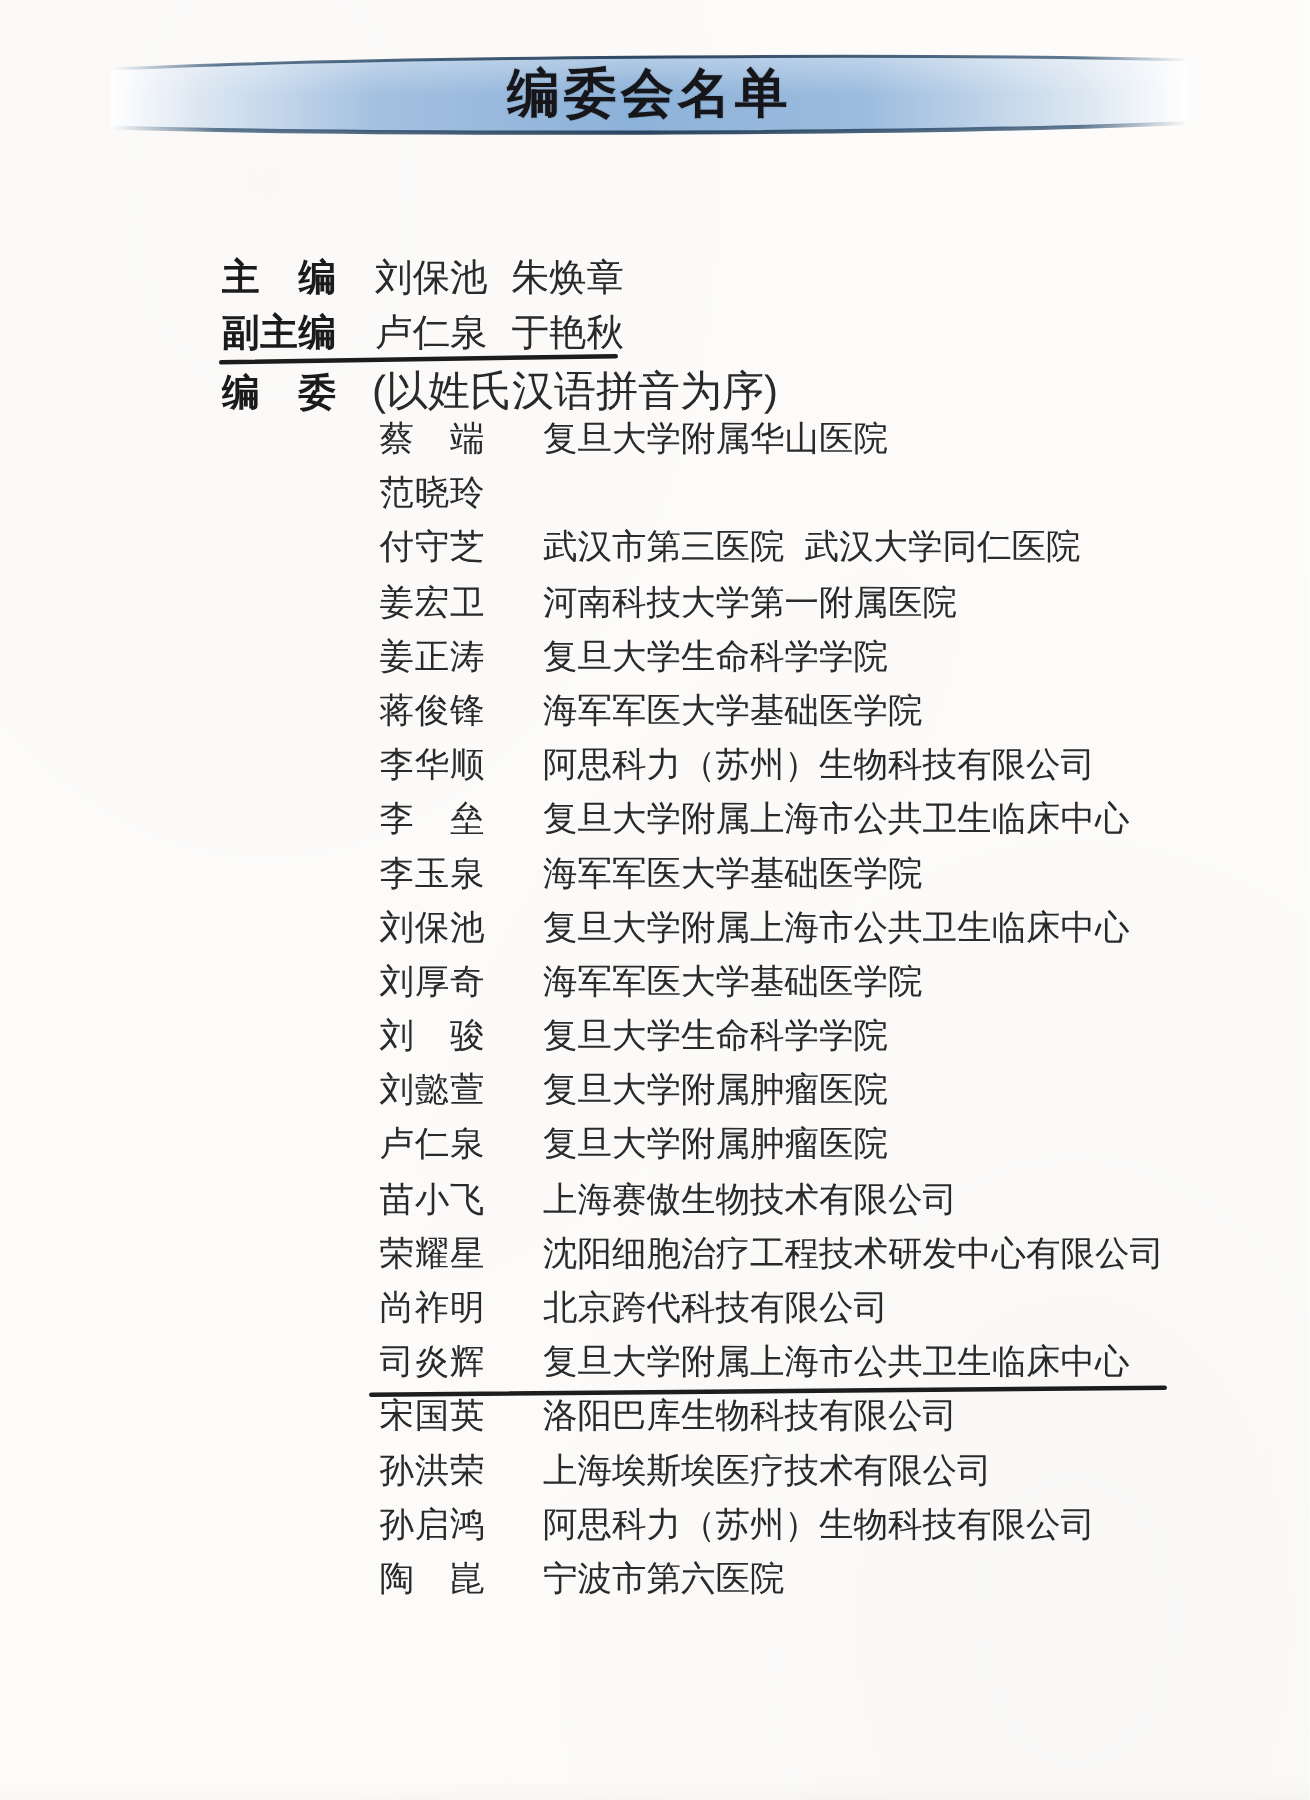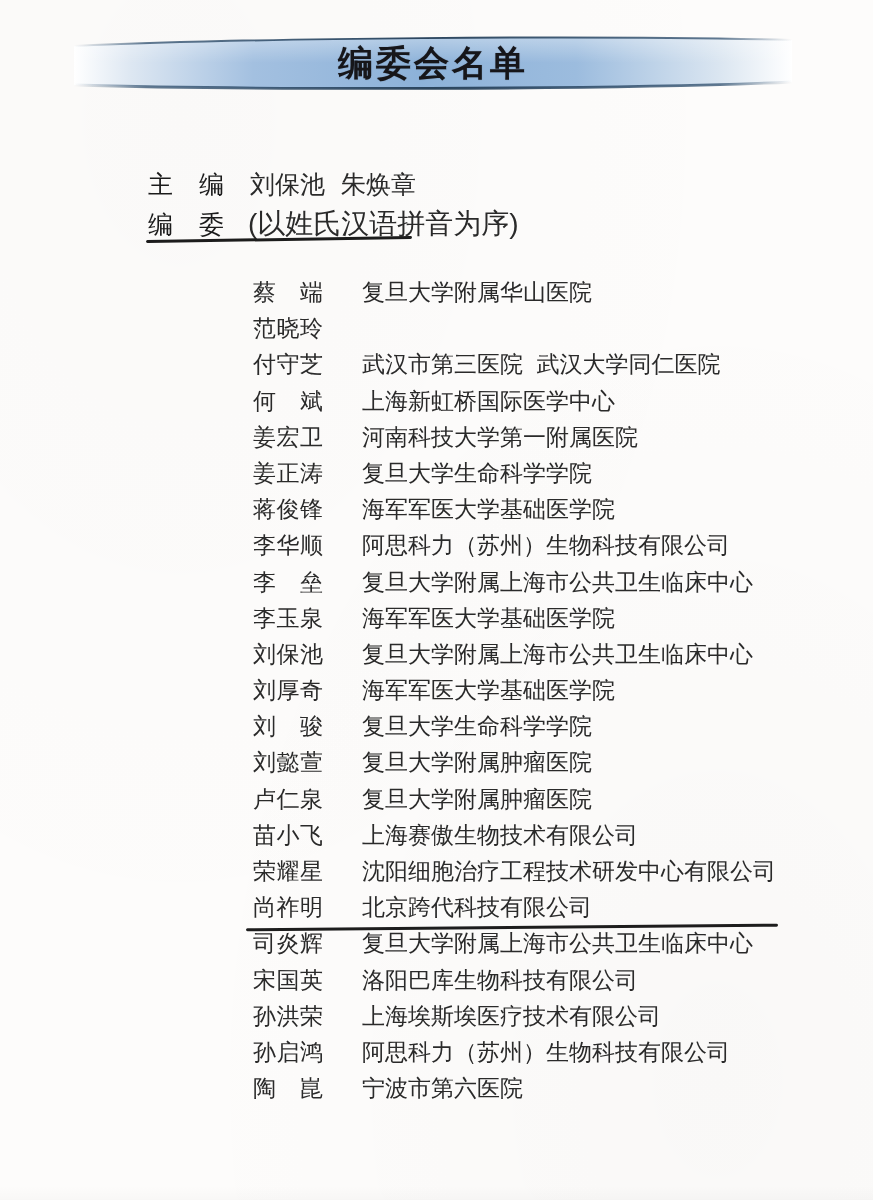--- a/index.html
+++ b/index.html
@@ -57,21 +57,21 @@
   .editor-row {
     display: flex;
     align-items: baseline;
     height: 37px;
     white-space: nowrap;
   }
   .editor-label {
     display: inline-block;
     width: 77px;
     font-size: 25px;
-    font-weight: normal;
+    font-weight: bold;
     color: #1b1b1b;
     letter-spacing: 0.5px;
   }
   .editor-names {
     margin-left: 25px;
     font-size: 25px;
     color: #2a2a2a;
     word-spacing: 9px;
   }
   .board-note {
@@ -163,44 +163,44 @@
     </svg>
     <div class="banner-title">编委会名单</div>
   </div>
 
   <div class="editors">
     <div class="editor-row">
       <span class="editor-label">主　编</span>
       <span class="editor-names">刘保池 朱焕章</span>
     </div>
     <div class="editor-row">
+      <span class="editor-label">副主编</span>
+      <span class="editor-names">卢仁泉 于艳秋</span>
+    </div>
+    <div class="editor-row">
       <span class="editor-label">编　委</span>
       <span class="board-note">(以姓氏汉语拼音为序)</span>
     </div>
   </div>
 
   <div class="rule-1"></div>
 
   <div class="member-list">
       <div class="member-row">
         <span class="member-name">蔡　端</span>
         <span class="member-aff">复旦大学附属华山医院</span>
       </div>
       <div class="member-row">
         <span class="member-name">范晓玲</span>
       </div>
       <div class="member-row">
         <span class="member-name">付守芝</span>
         <span class="member-aff">武汉市第三医院 武汉大学同仁医院</span>
       </div>
       <div class="member-row">
-        <span class="member-name">何　斌</span>
-        <span class="member-aff">上海新虹桥国际医学中心</span>
-      </div>
-      <div class="member-row">
         <span class="member-name">姜宏卫</span>
         <span class="member-aff">河南科技大学第一附属医院</span>
       </div>
       <div class="member-row">
         <span class="member-name">姜正涛</span>
         <span class="member-aff">复旦大学生命科学学院</span>
       </div>
       <div class="member-row">
         <span class="member-name">蒋俊锋</span>
         <span class="member-aff">海军军医大学基础医学院</span>

